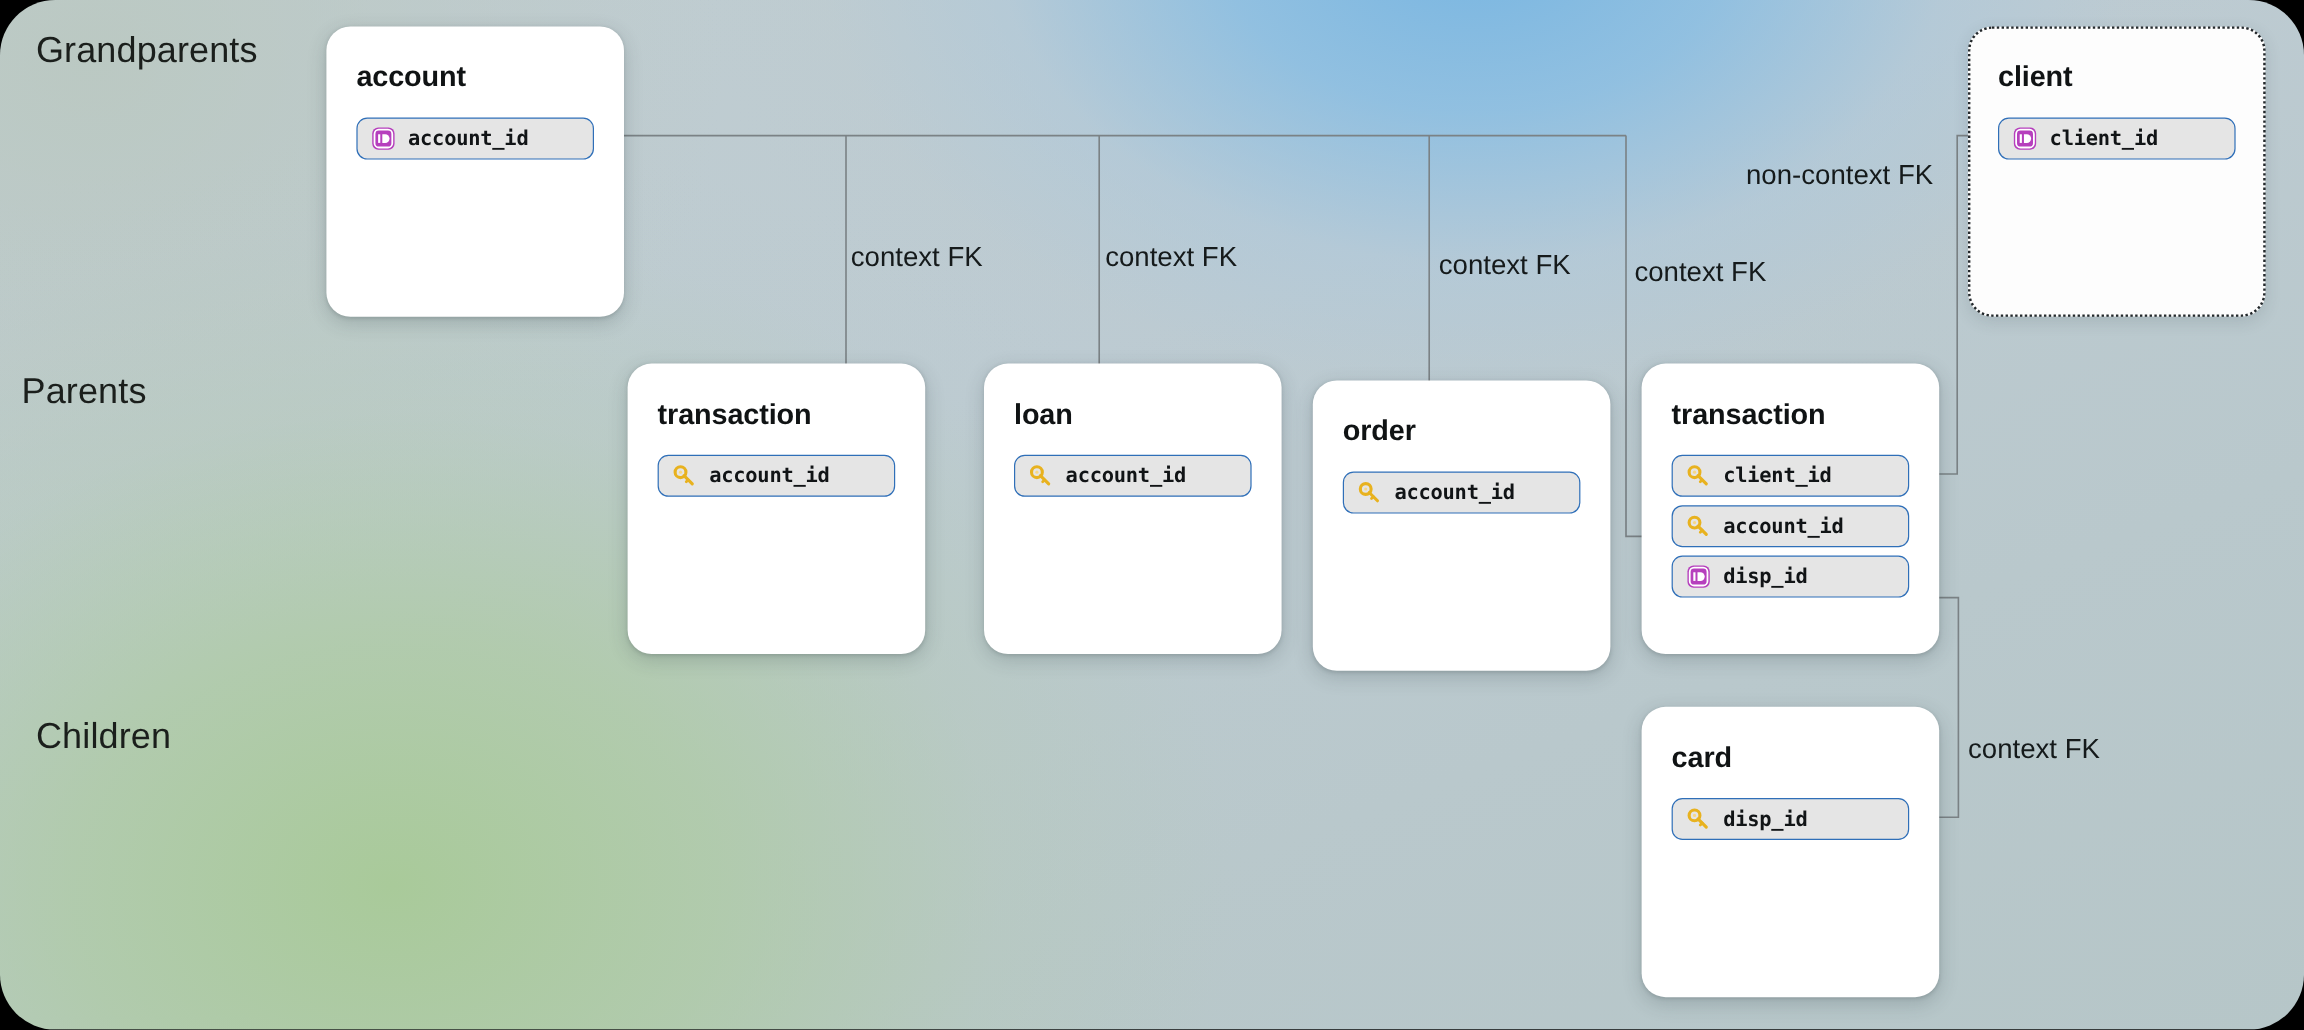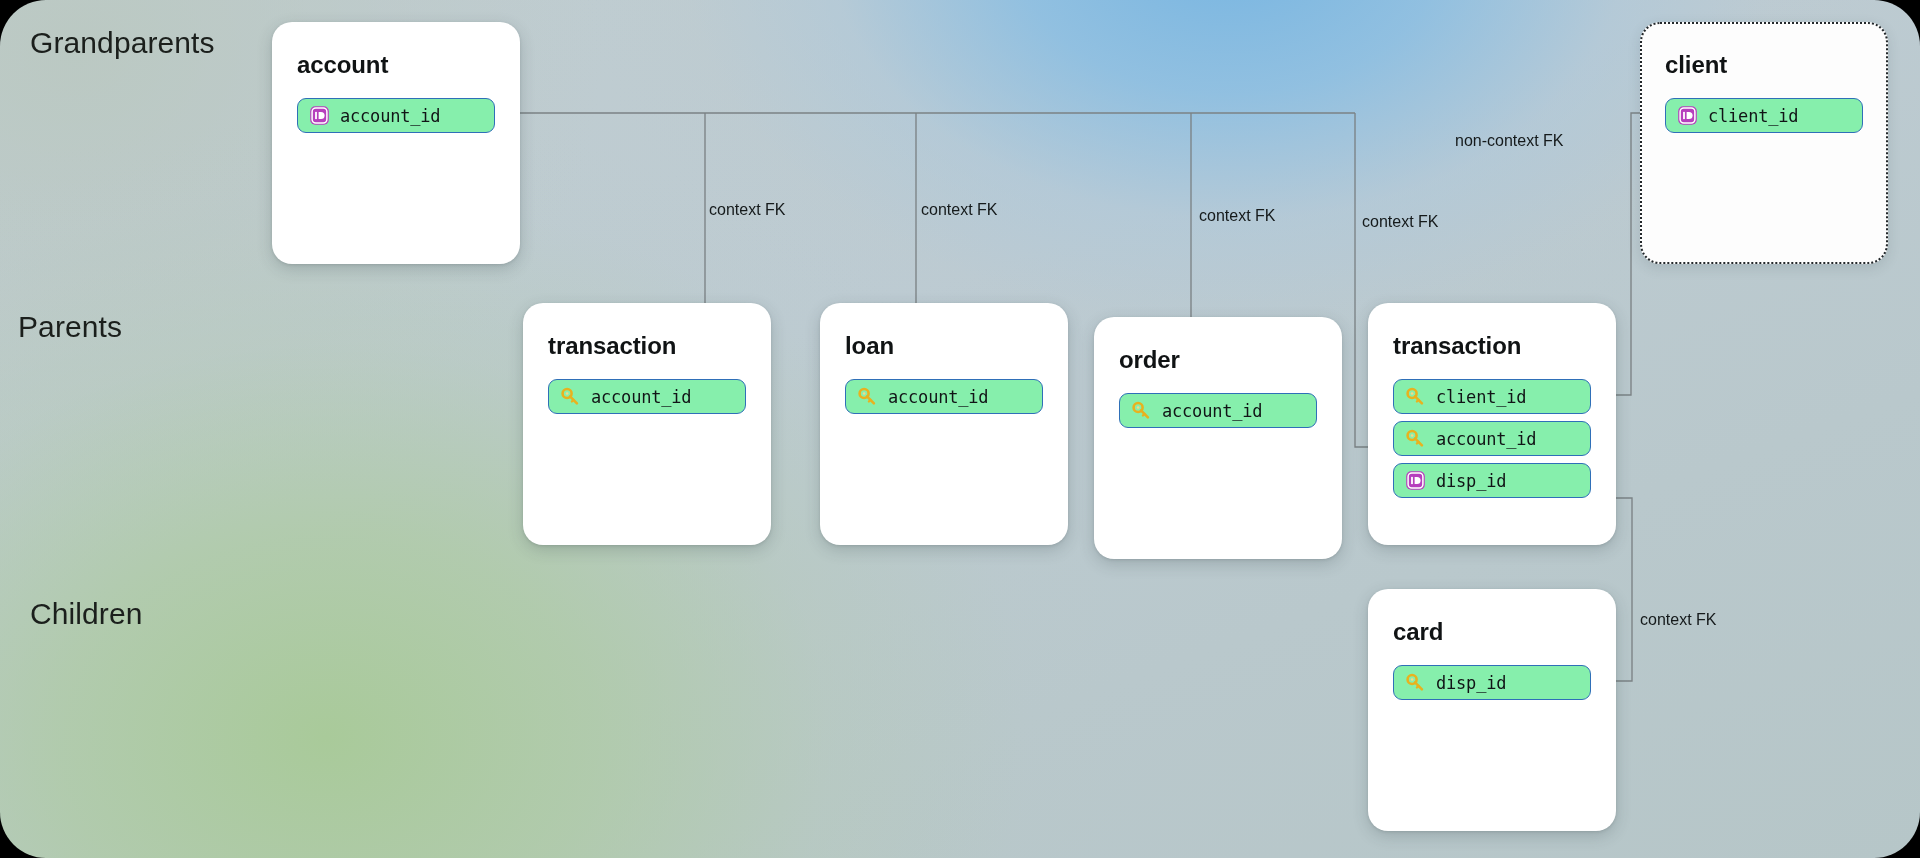--- a/index.html
+++ b/index.html
@@ -80,26 +80,27 @@
   .entity.dashed .entity-title { left: 23px; top: 27px; }
 
   .fields { position: absolute; left: 25px; right: 25px; top: 76px; }
   .entity.dashed .fields { left: 23px; right: 23px; top: 74px; }
 
   
   .field {
     display: flex;
     align-items: center;
     height: 35px;
-    background: #86efac;
+    background: #e5e5e5;
     border: 1.6px solid #2f6fb8;
     border-radius: 9px;
     padding-left: 11px;
     margin-bottom: 7px;
     position: relative;
+    font-weight: bold;
   }
 
   .field-label {
     font-family: "DejaVu Sans Mono", "Liberation Mono", monospace;
     font-size: 17px;
     color: #111416;
     letter-spacing: -0.2px;
     white-space: nowrap;
   }
 
@@ -117,21 +118,21 @@
     position: absolute;
     left: 0; top: 0;
     width: 1920px; height: 858px;
     z-index: 3;
     pointer-events: none;
   }
 
   
   .edge-label {
     position: absolute;
-    font-size: 16px;
+    font-size: 23px;
     color: #151a1b;
     white-space: nowrap;
     z-index: 5;
   }
 </style>
 </head>
 <body>
 
 <div id="canvas">
 

